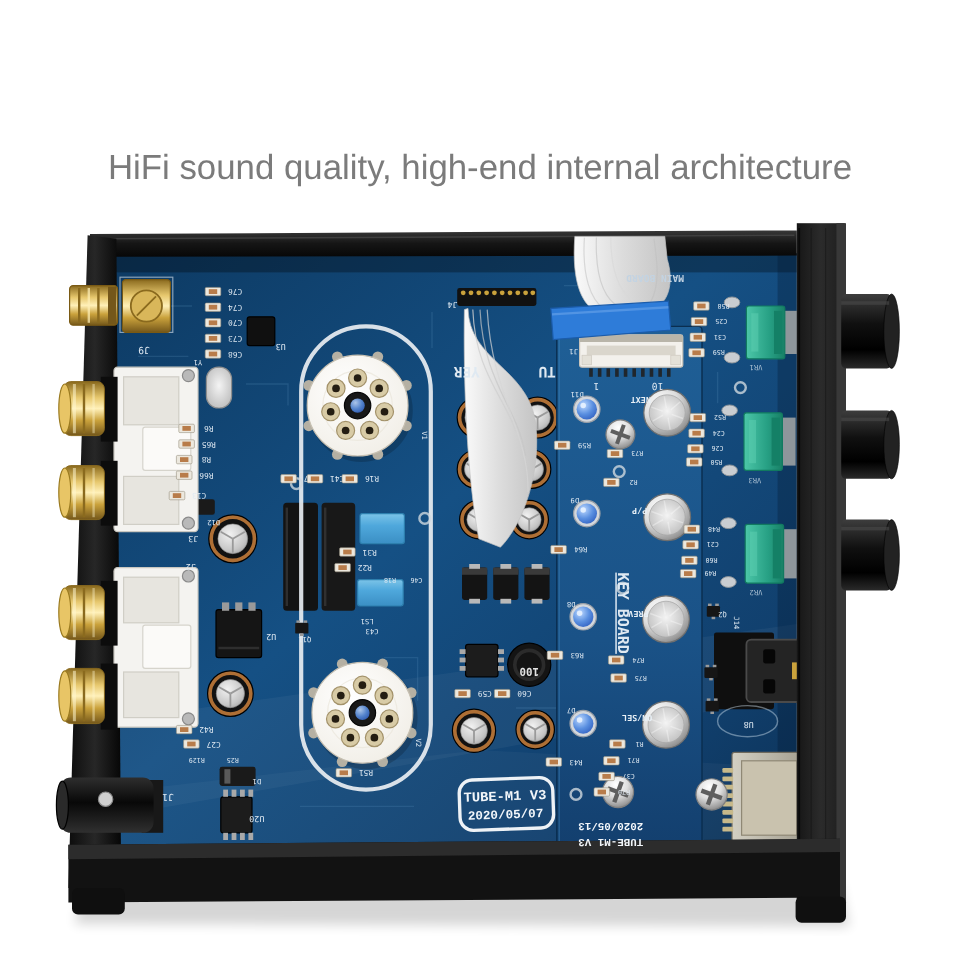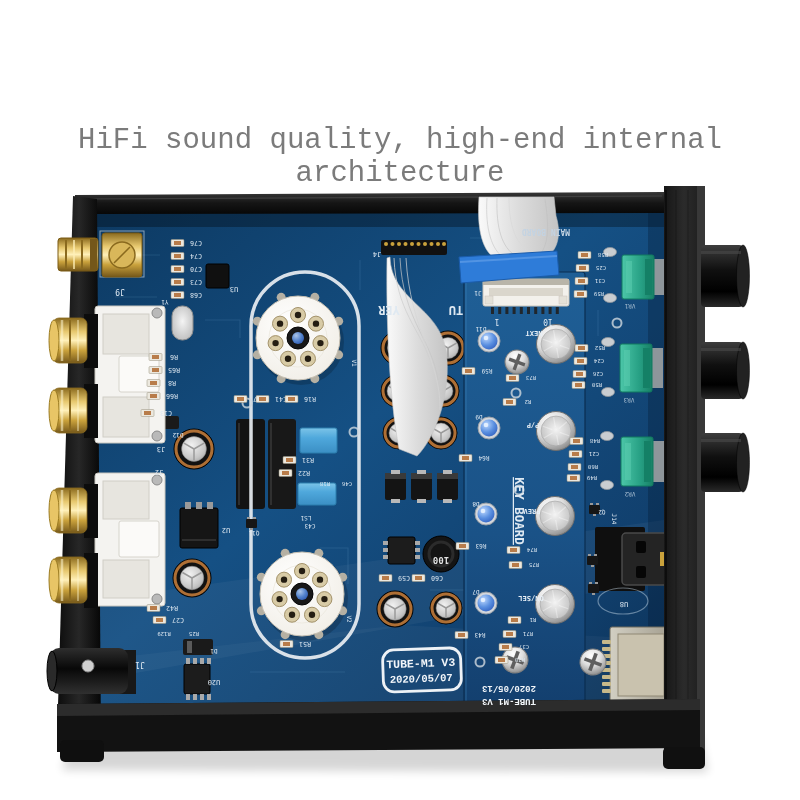--- a/index.html
+++ b/index.html
@@ -1,18 +1,18 @@
 <!DOCTYPE html>
 <html><head>
 <meta charset="utf-8">
 <style>
   html,body{margin:0;padding:0;background:#fff;width:800px;height:800px;overflow:hidden}
   #stage{position:relative;width:800px;height:800px;background:#fff;font-family:"Liberation Sans",sans-serif}
   #headline{position:absolute;top:124px;left:0;width:800px;text-align:center;font-size:29px;
-    color:#7b7b7b;letter-spacing:0px;font-family:Liberation Mono, monospace}
+    color:#7b7b7b;letter-spacing:0px;font-family:Liberation Sans, sans-serif}
   svg{position:absolute;left:0;top:0}
   .sst{font-family:"DejaVu Sans Mono",monospace;}
   .b{font-weight:bold}
   .lbl{font-family:"Liberation Mono",monospace;font-weight:bold;fill:#f2f6fa}
 </style>
 </head>
 <body>
 
 <div id="stage">
   <div id="headline">HiFi sound quality, high-end internal architecture</div>

